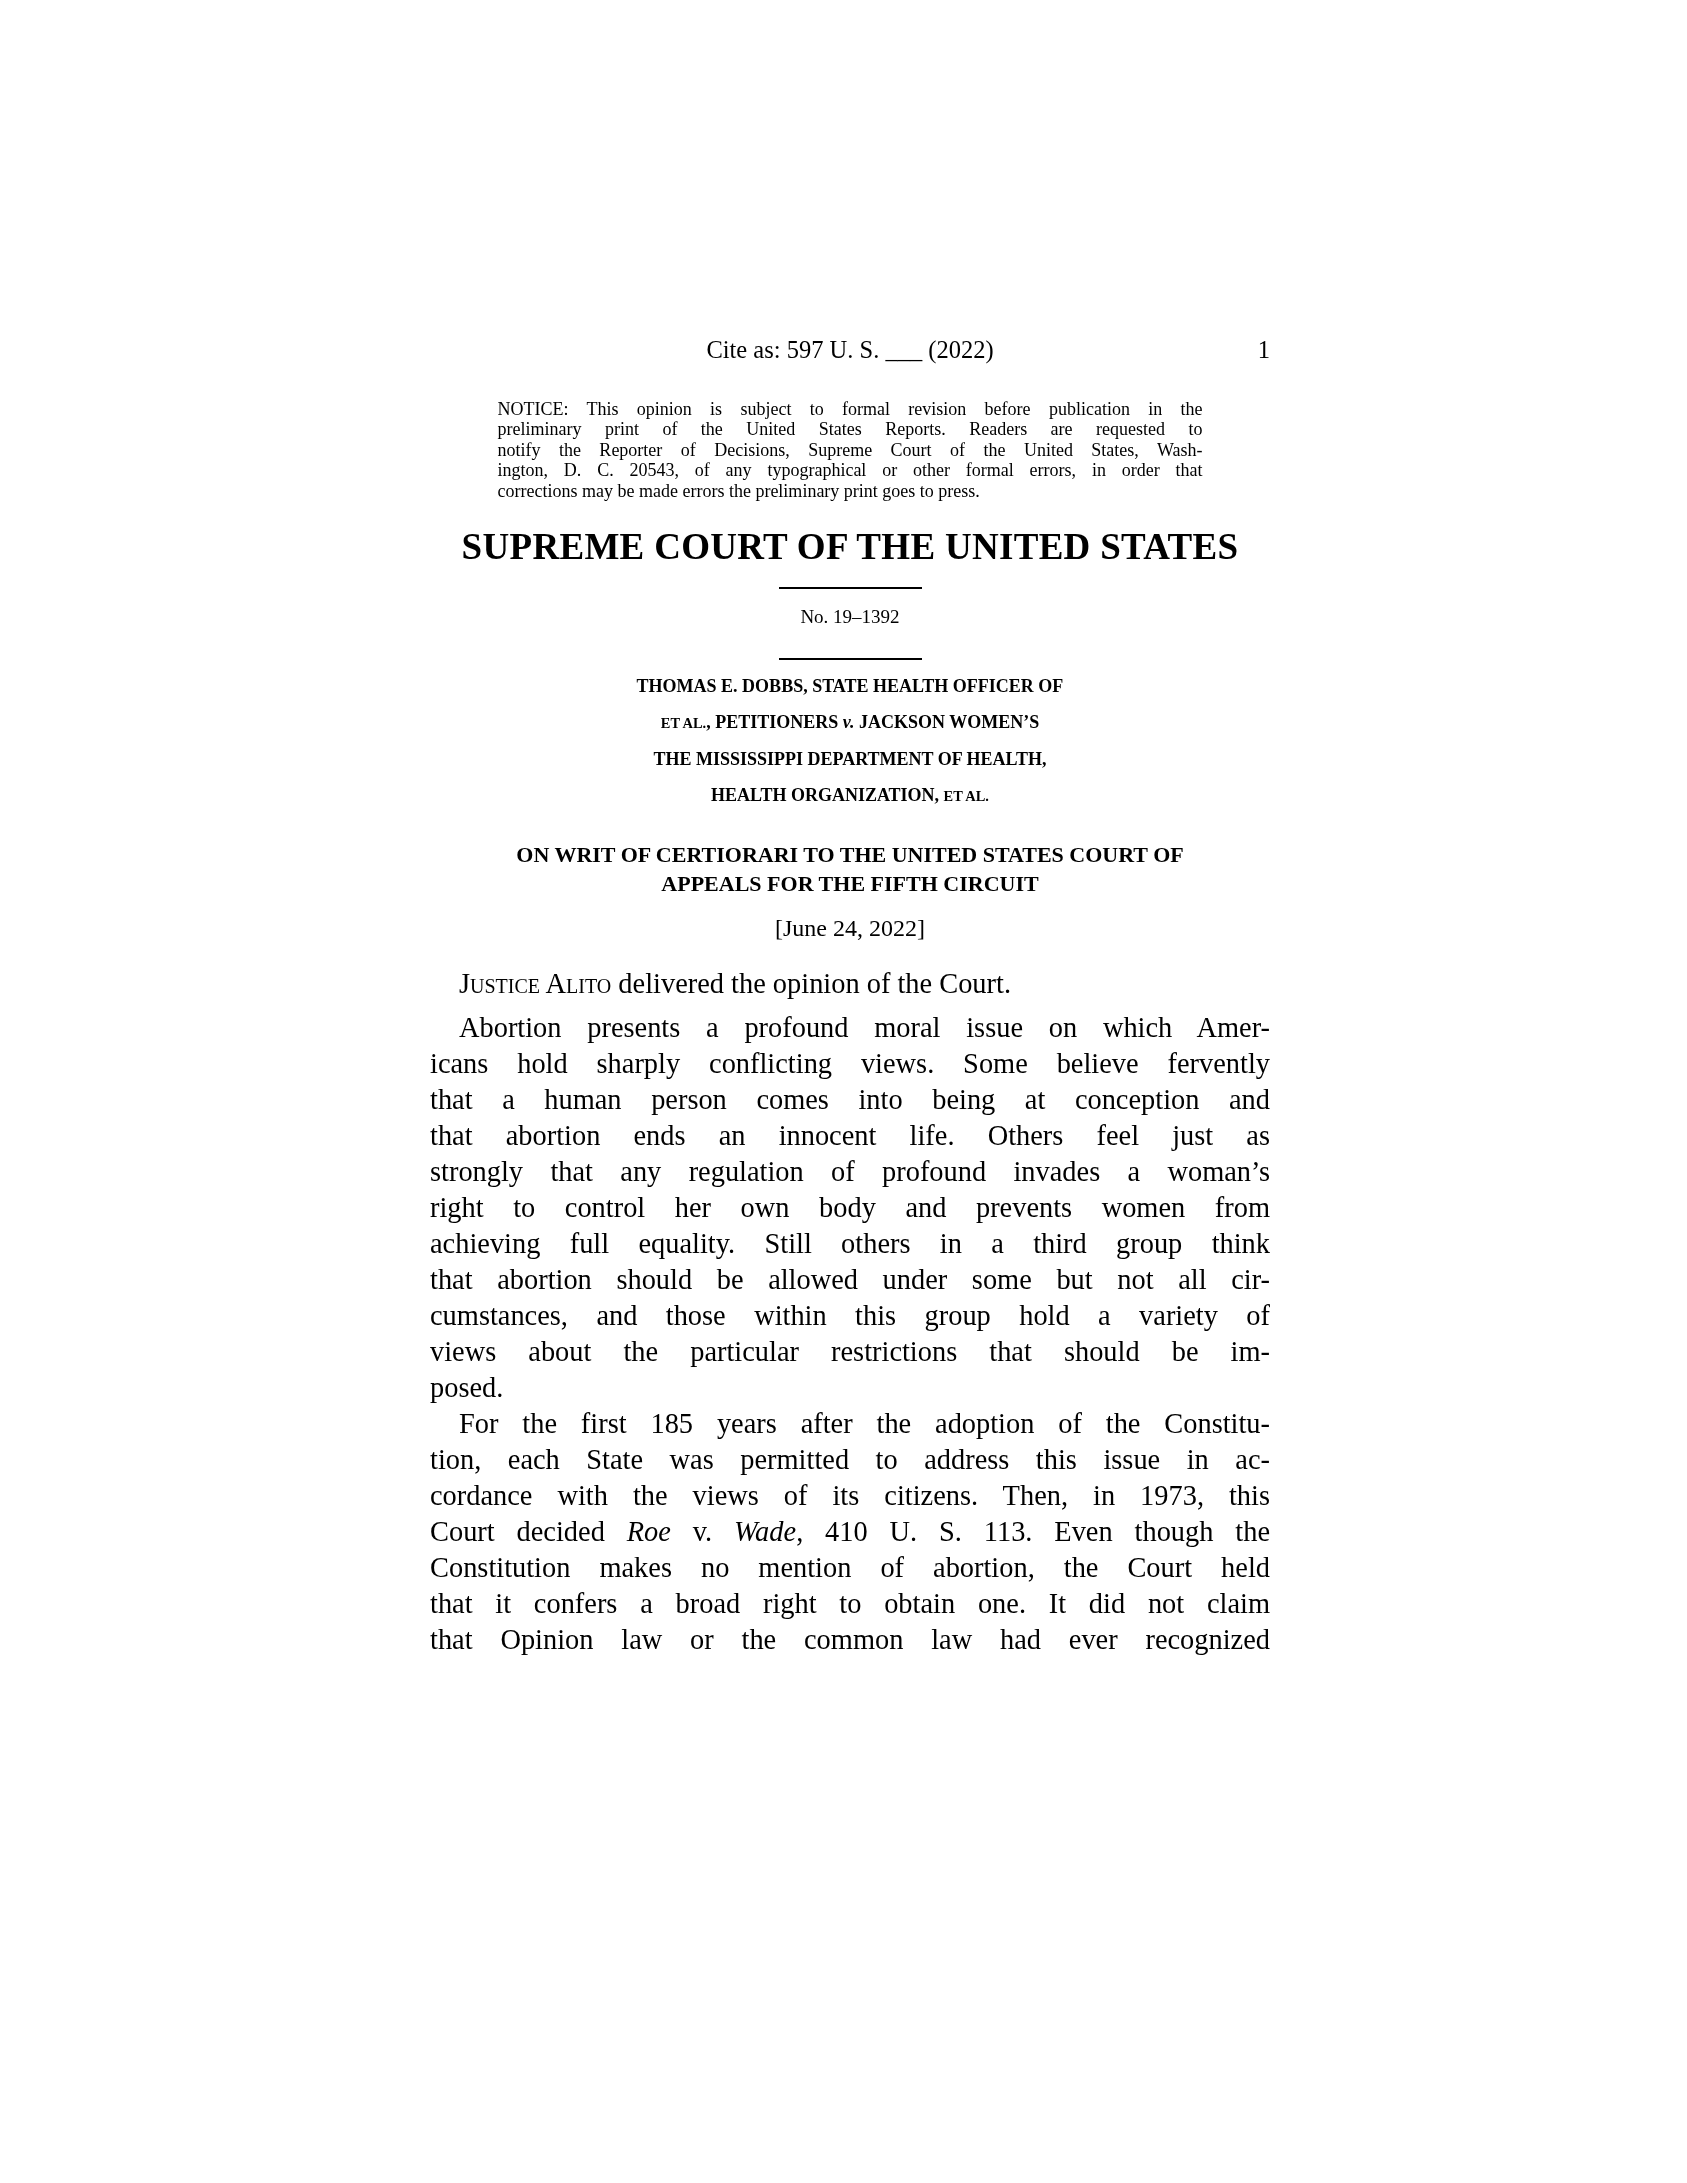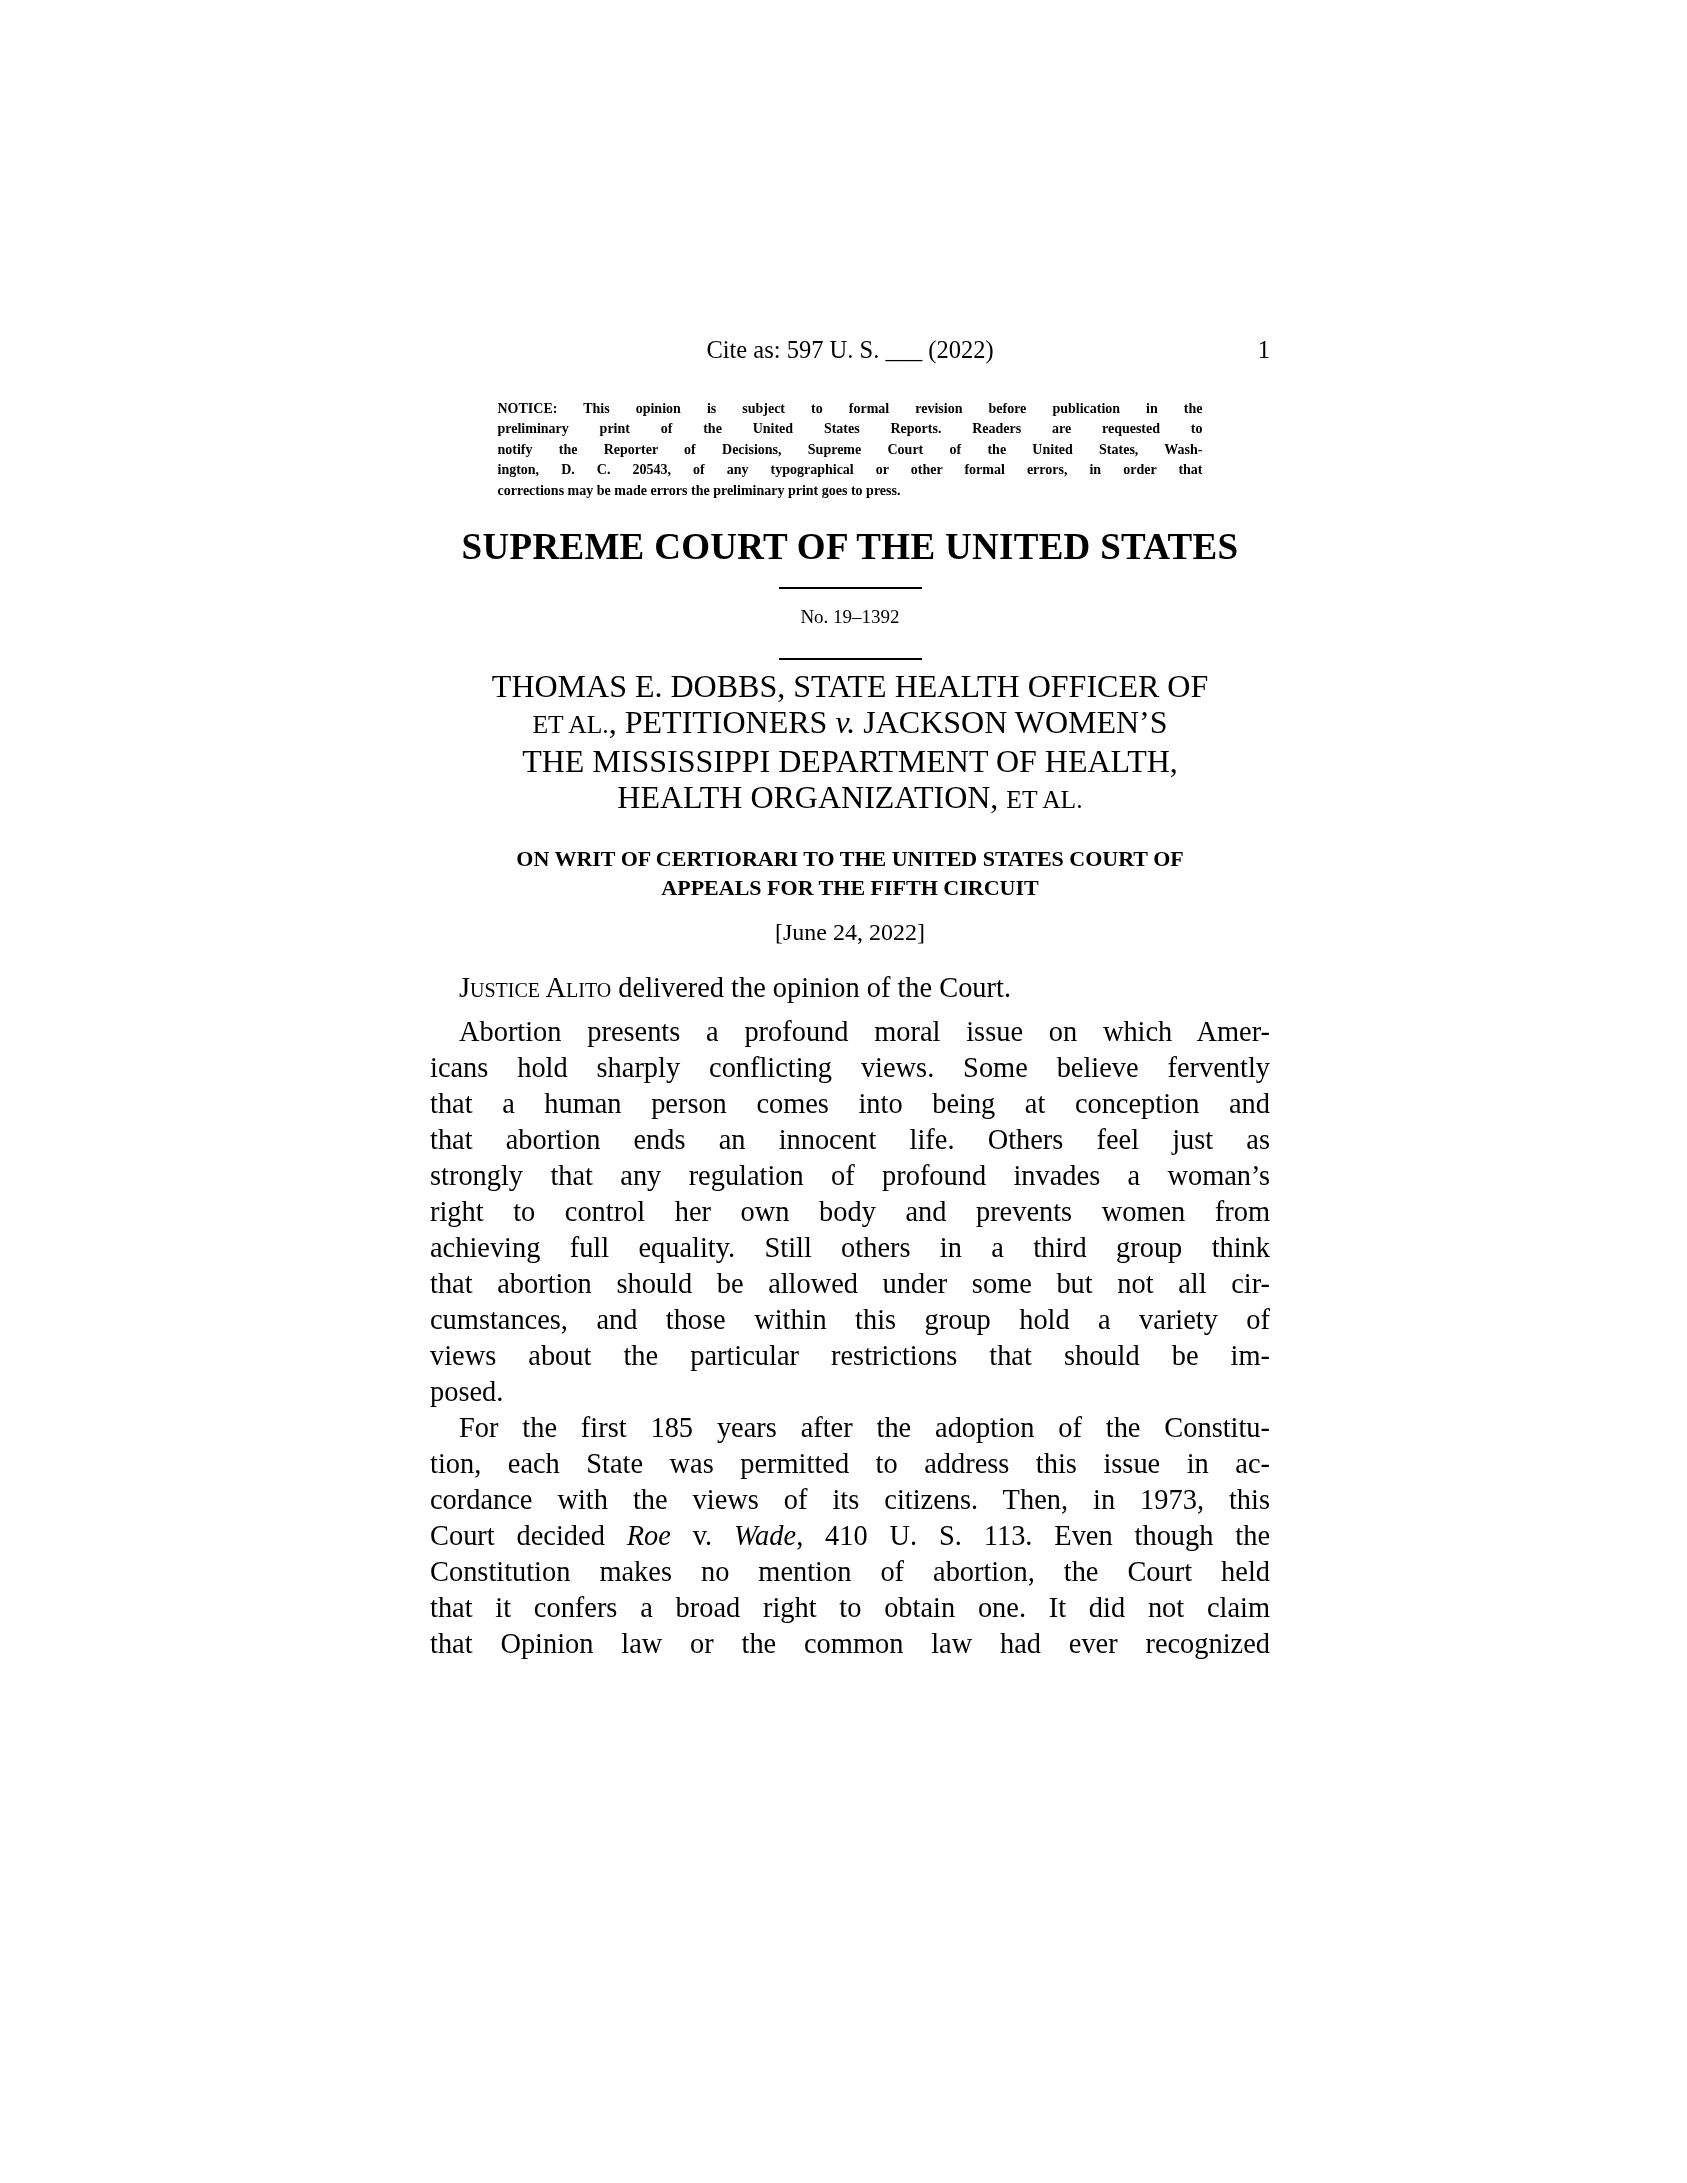--- a/index.html
+++ b/index.html
@@ -18,34 +18,34 @@
     left: 430px;
     top: 0;
     width: 840px;
   }
   
   .header-row { position: relative; margin-top: 304px; height: 30px; font-size: 24.5px; }
   .header-cite { position: absolute; left: 0; right: 0; text-align: center; }
   .header-page { position: absolute; right: 0; top: 0; }
   .running-head { margin-top: 34px; text-align: center; font-size: 24px; }
   
-  .notice { margin: 33px auto 0; width: 705px; font-size: 14px; line-height: 20.4px; font-weight: bold; }
+  .notice { margin: 33px auto 0; width: 705px; font-size: 18px; line-height: 20.4px; }
   .notice-line { text-align: justify; text-align-last: justify; }
   .notice-line.last { text-align-last: left; }
   
   .court-title {
     margin-top: 24px; text-align: center; font-size: 37px; font-weight: bold;
     white-space: nowrap; letter-spacing: 0.3px;
   }
   .rule { width: 143px; height: 0; border-top: 2px solid #000; margin-left: auto; margin-right: auto; }
   .rule-1 { margin-top: 18.5px; }
   .rule-2 { margin-top: 30px; }
   .docket { margin-top: 17px; text-align: center; font-size: 19px; }
   
-  .caption { margin-top: 8px; font-size: 32px; line-height: 36px; text-align: center; }
+  .caption { margin-top: 8px; font-size: 18px; line-height: 36px; text-align: center; font-weight: bold; }
   .sc { font-size: 0.8em; }
   .cert { margin-top: 26.5px; font-size: 22px; line-height: 29px; text-align: center; font-weight: bold; }
   .date-line { margin-top: 17px; text-align: center; font-size: 24px; }
   
   .body-text { margin-top: 24px; font-size: 28.4px; line-height: 36px; }
   .smallcaps { font-variant: small-caps; }
   .lead-line { text-indent: 29px; margin-bottom: 8px; }
   .jline { text-align: justify; text-align-last: justify; }
   .jline.first { text-indent: 29px; }
   .jline.lastline { text-align-last: left; }

